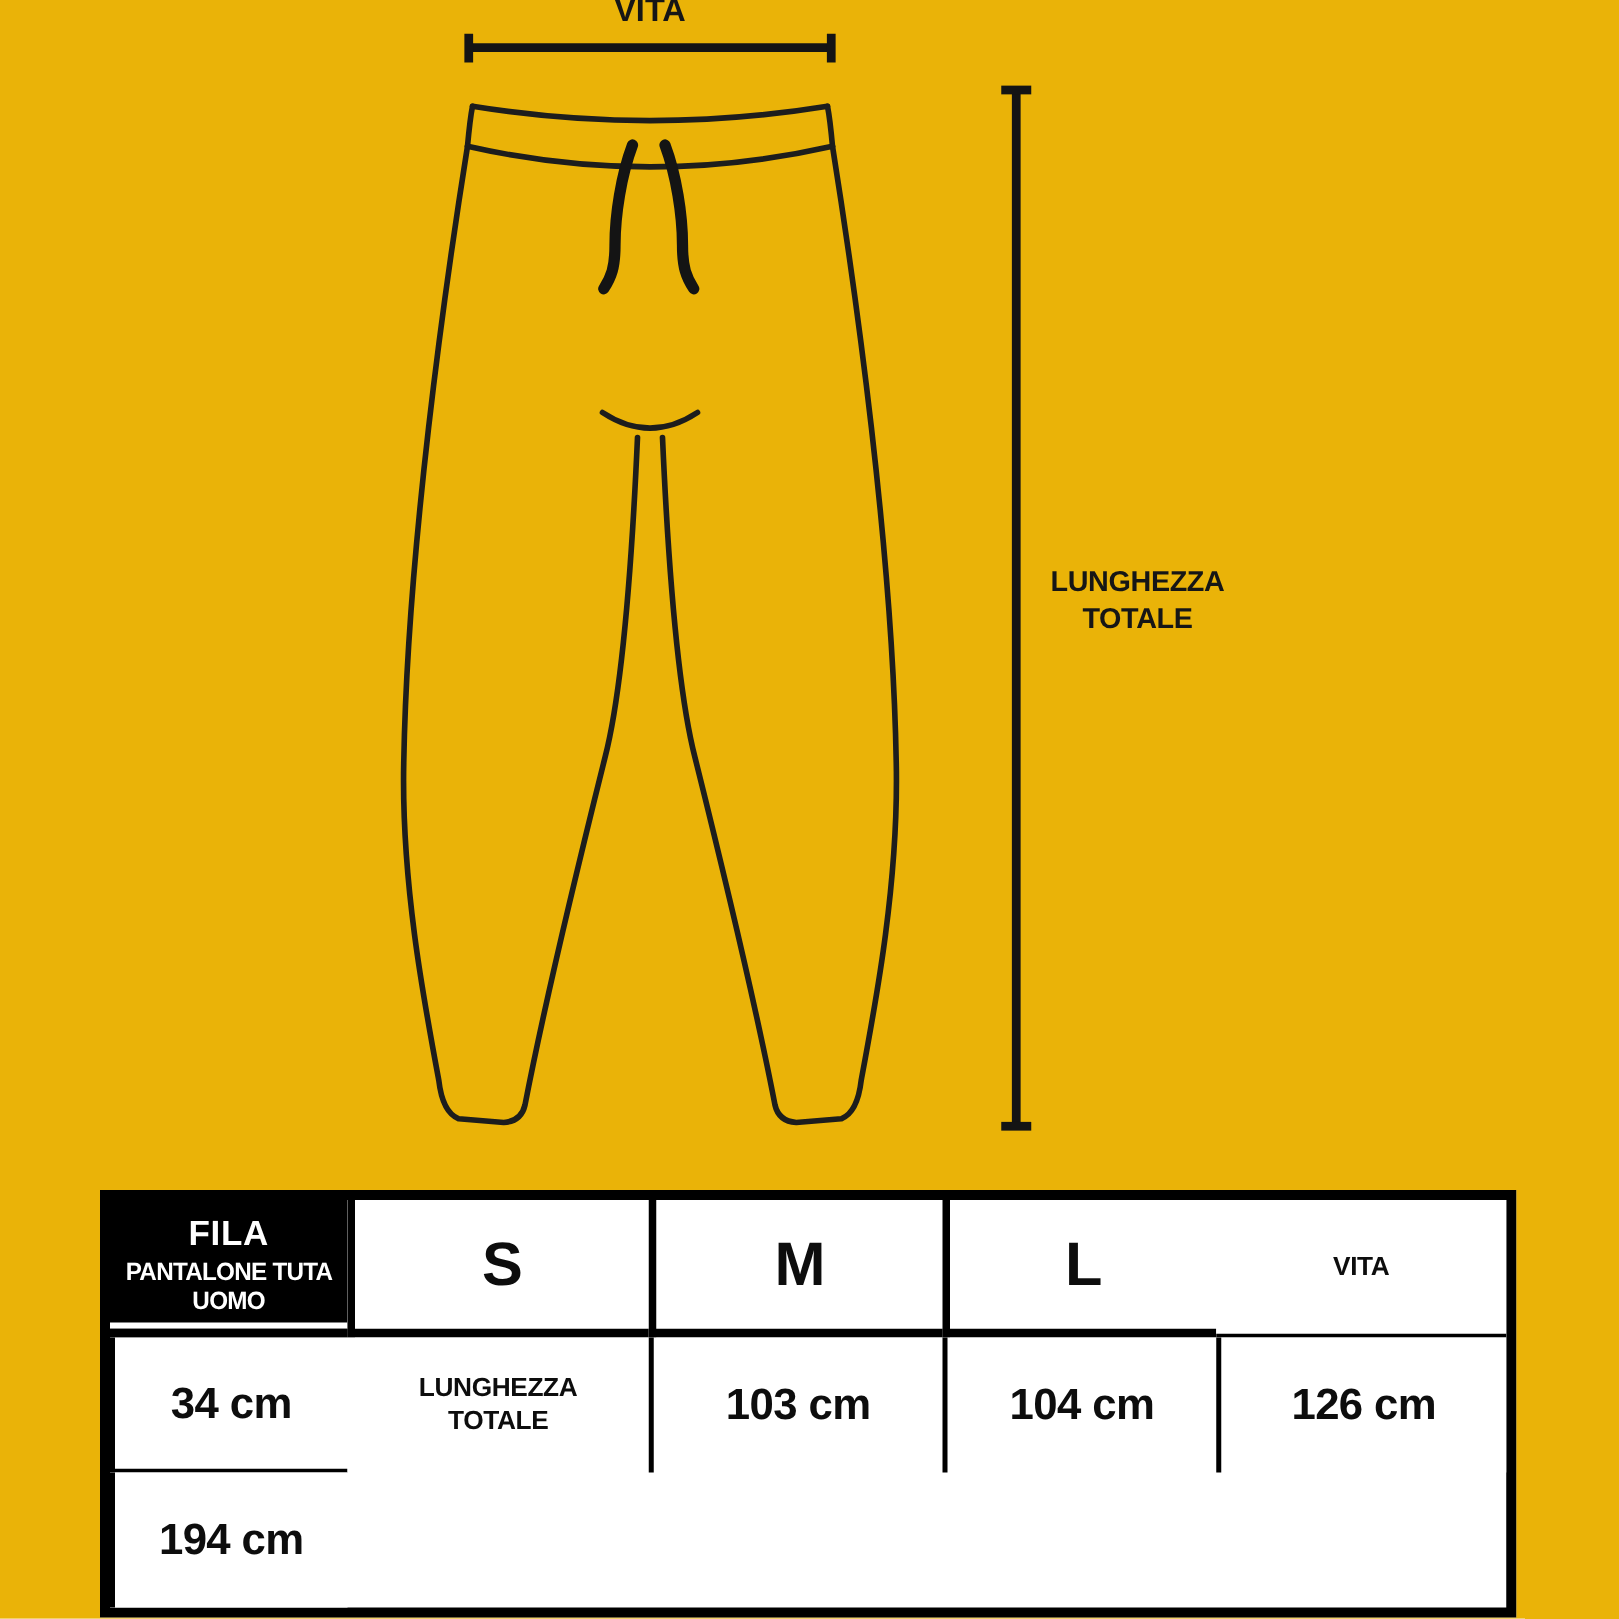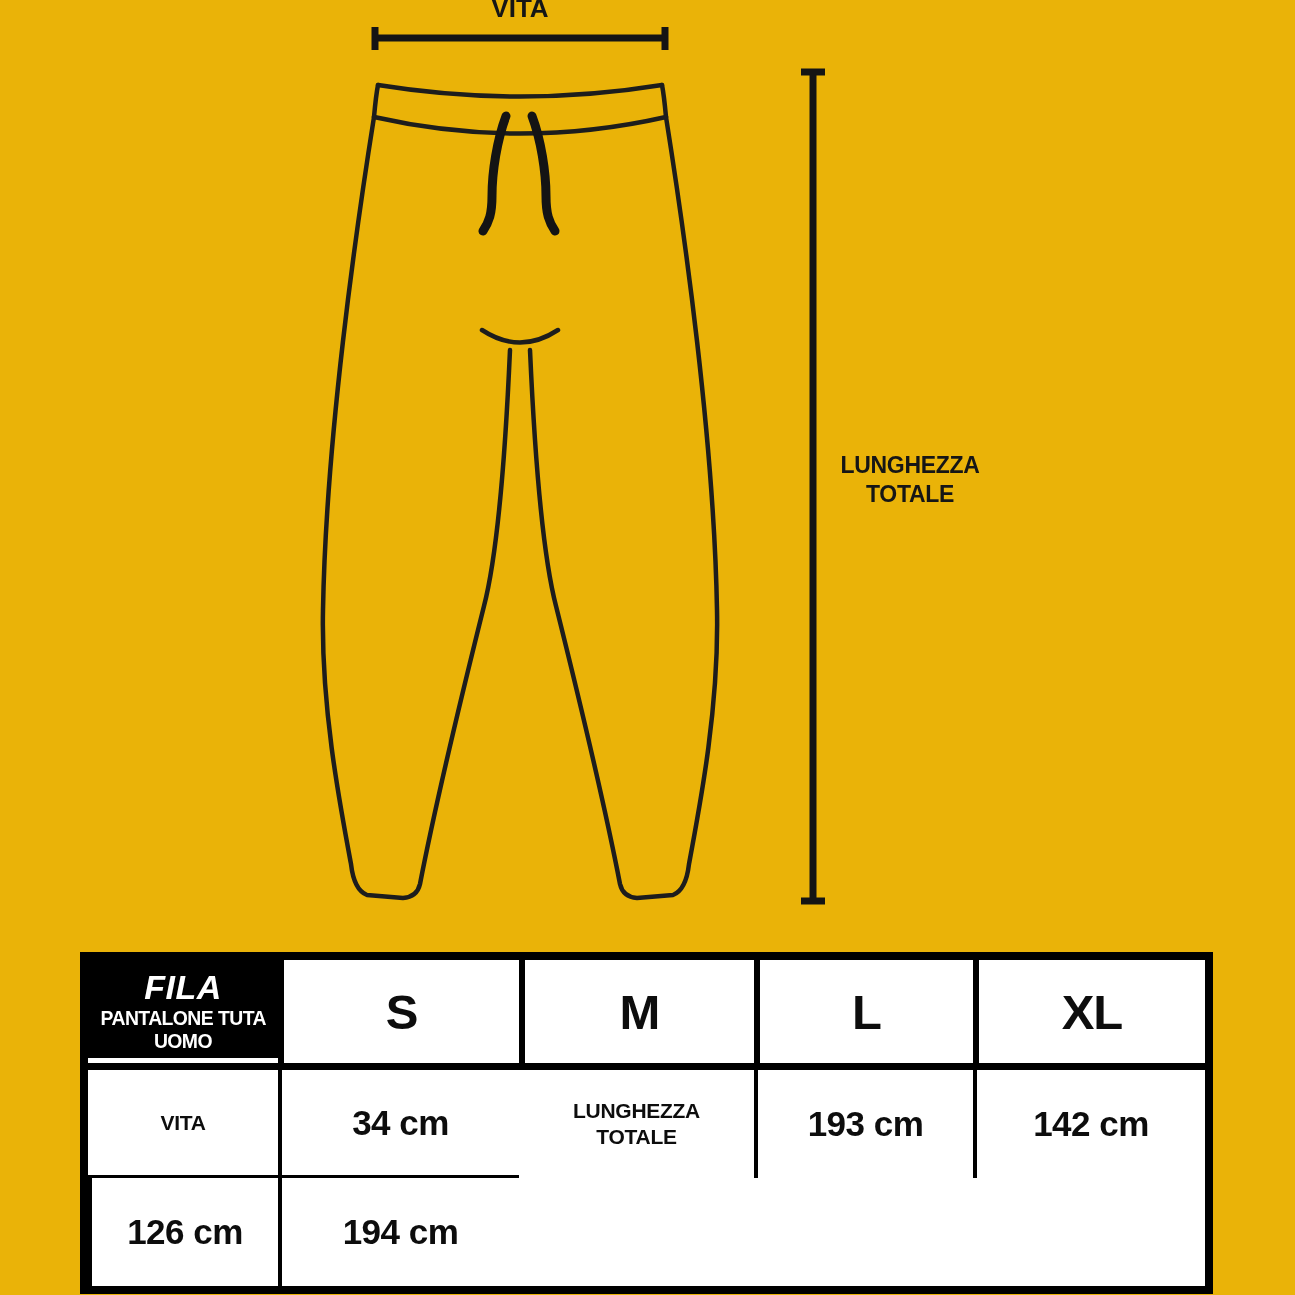--- a/index.html
+++ b/index.html
@@ -30,21 +30,21 @@
   .cell {
     display: flex; flex-direction: column; align-items: center; justify-content: center;
     background: #fff; color: #0d0d0d; text-align: center;
   }
   .cell.vsep   { border-left: 4px solid #000; }
   .cell.vsep-h { border-left: 6px solid #000; }
   .cell.head   { border-bottom: 7px solid #000; }
   .cell.mid    { border-bottom: 3px solid #000; }
 
   .brand-cell { background: #000; color: #fff; box-shadow: inset 0 -5px 0 0 #fff; padding-bottom: 4px; }
-  .brand-name { font-weight: bold; font-size: 34px; line-height: 40px; letter-spacing: 0.5px; font-style: italic; }
+  .brand-name { font-weight: bold; font-size: 28px; line-height: 40px; letter-spacing: 0.5px; }
   .brand-sub  { font-weight: bold; font-size: 20px; line-height: 23px; letter-spacing: -0.6px; transform: scaleX(0.97); }
 
   .size-head  { font-weight: bold; font-size: 49px; letter-spacing: -1px; }
   .row-label  { font-weight: bold; font-size: 21px; line-height: 26px; letter-spacing: -0.3px; }
   .value-cell { font-weight: bold; font-size: 35px; letter-spacing: -0.5px; }
 </style>
 </head>
 <body>
 
 <div class="canvas">
@@ -90,28 +90,27 @@
   <div class="size-table">
 
     <div class="cell head brand-cell">
       <div class="brand-name">FILA</div>
       <div class="brand-sub">PANTALONE TUTA</div>
       <div class="brand-sub">UOMO</div>
     </div>
     <div class="cell head vsep-h size-head">S</div>
     <div class="cell head vsep-h size-head">M</div>
     <div class="cell head vsep-h size-head">L</div>
-    <div class="cell head vsep-h size-head">XL</div>
 
     <div class="cell mid row-label">VITA</div>
     <div class="cell mid vsep value-cell">34 cm</div>
 
     <div class="cell row-label">
       <div>LUNGHEZZA</div>
       <div>TOTALE</div>
     </div>
-    <div class="cell vsep value-cell">193 cm</div>
-    <div class="cell vsep value-cell">142 cm</div>
+    <div class="cell vsep value-cell">103 cm</div>
+    <div class="cell vsep value-cell">104 cm</div>
     <div class="cell vsep value-cell">126 cm</div>
     <div class="cell vsep value-cell">194 cm</div>
 
   </div>
 </div>
 
 </body></html>

